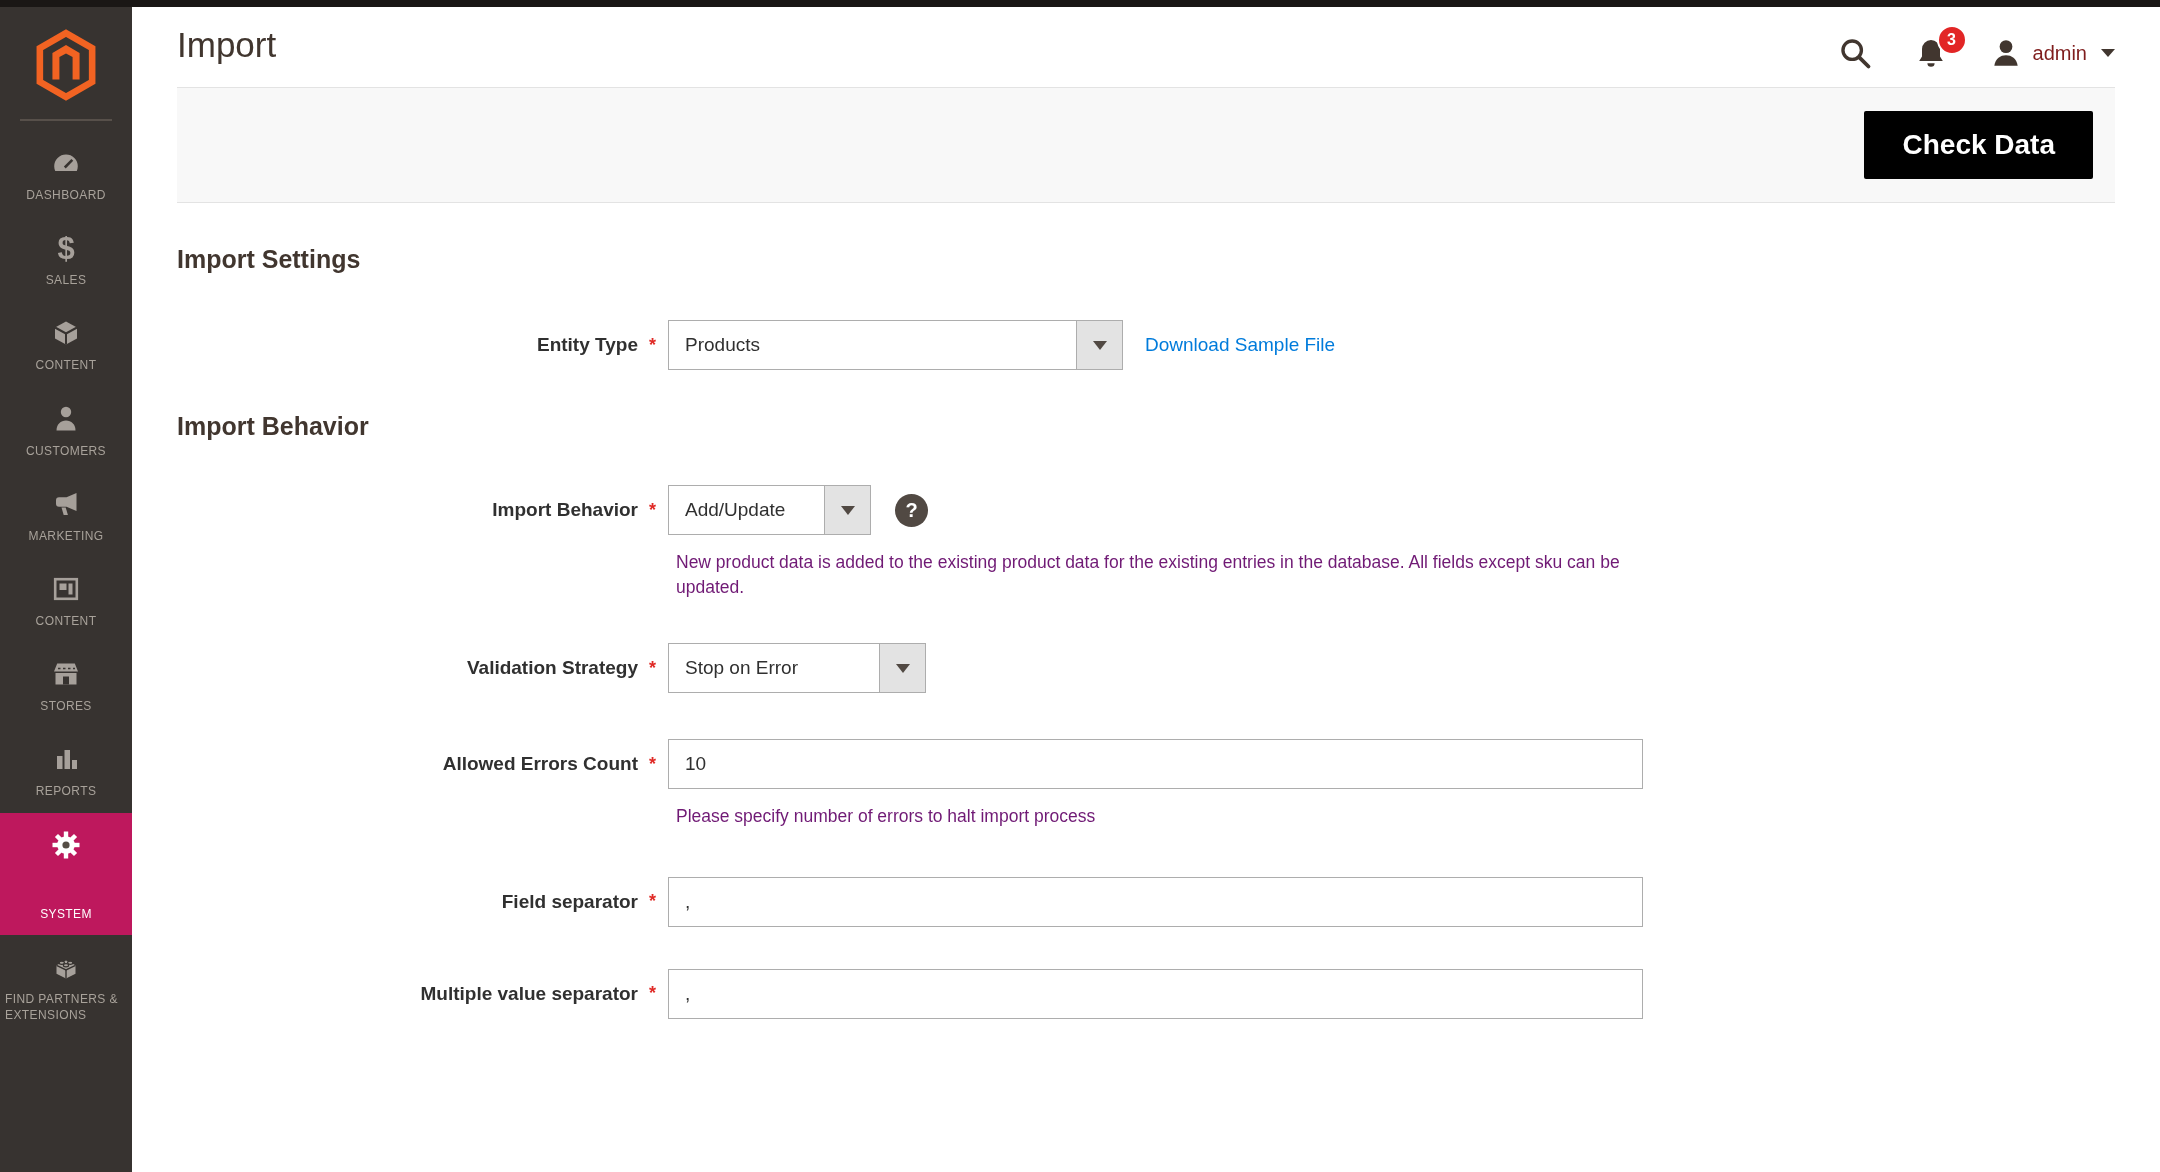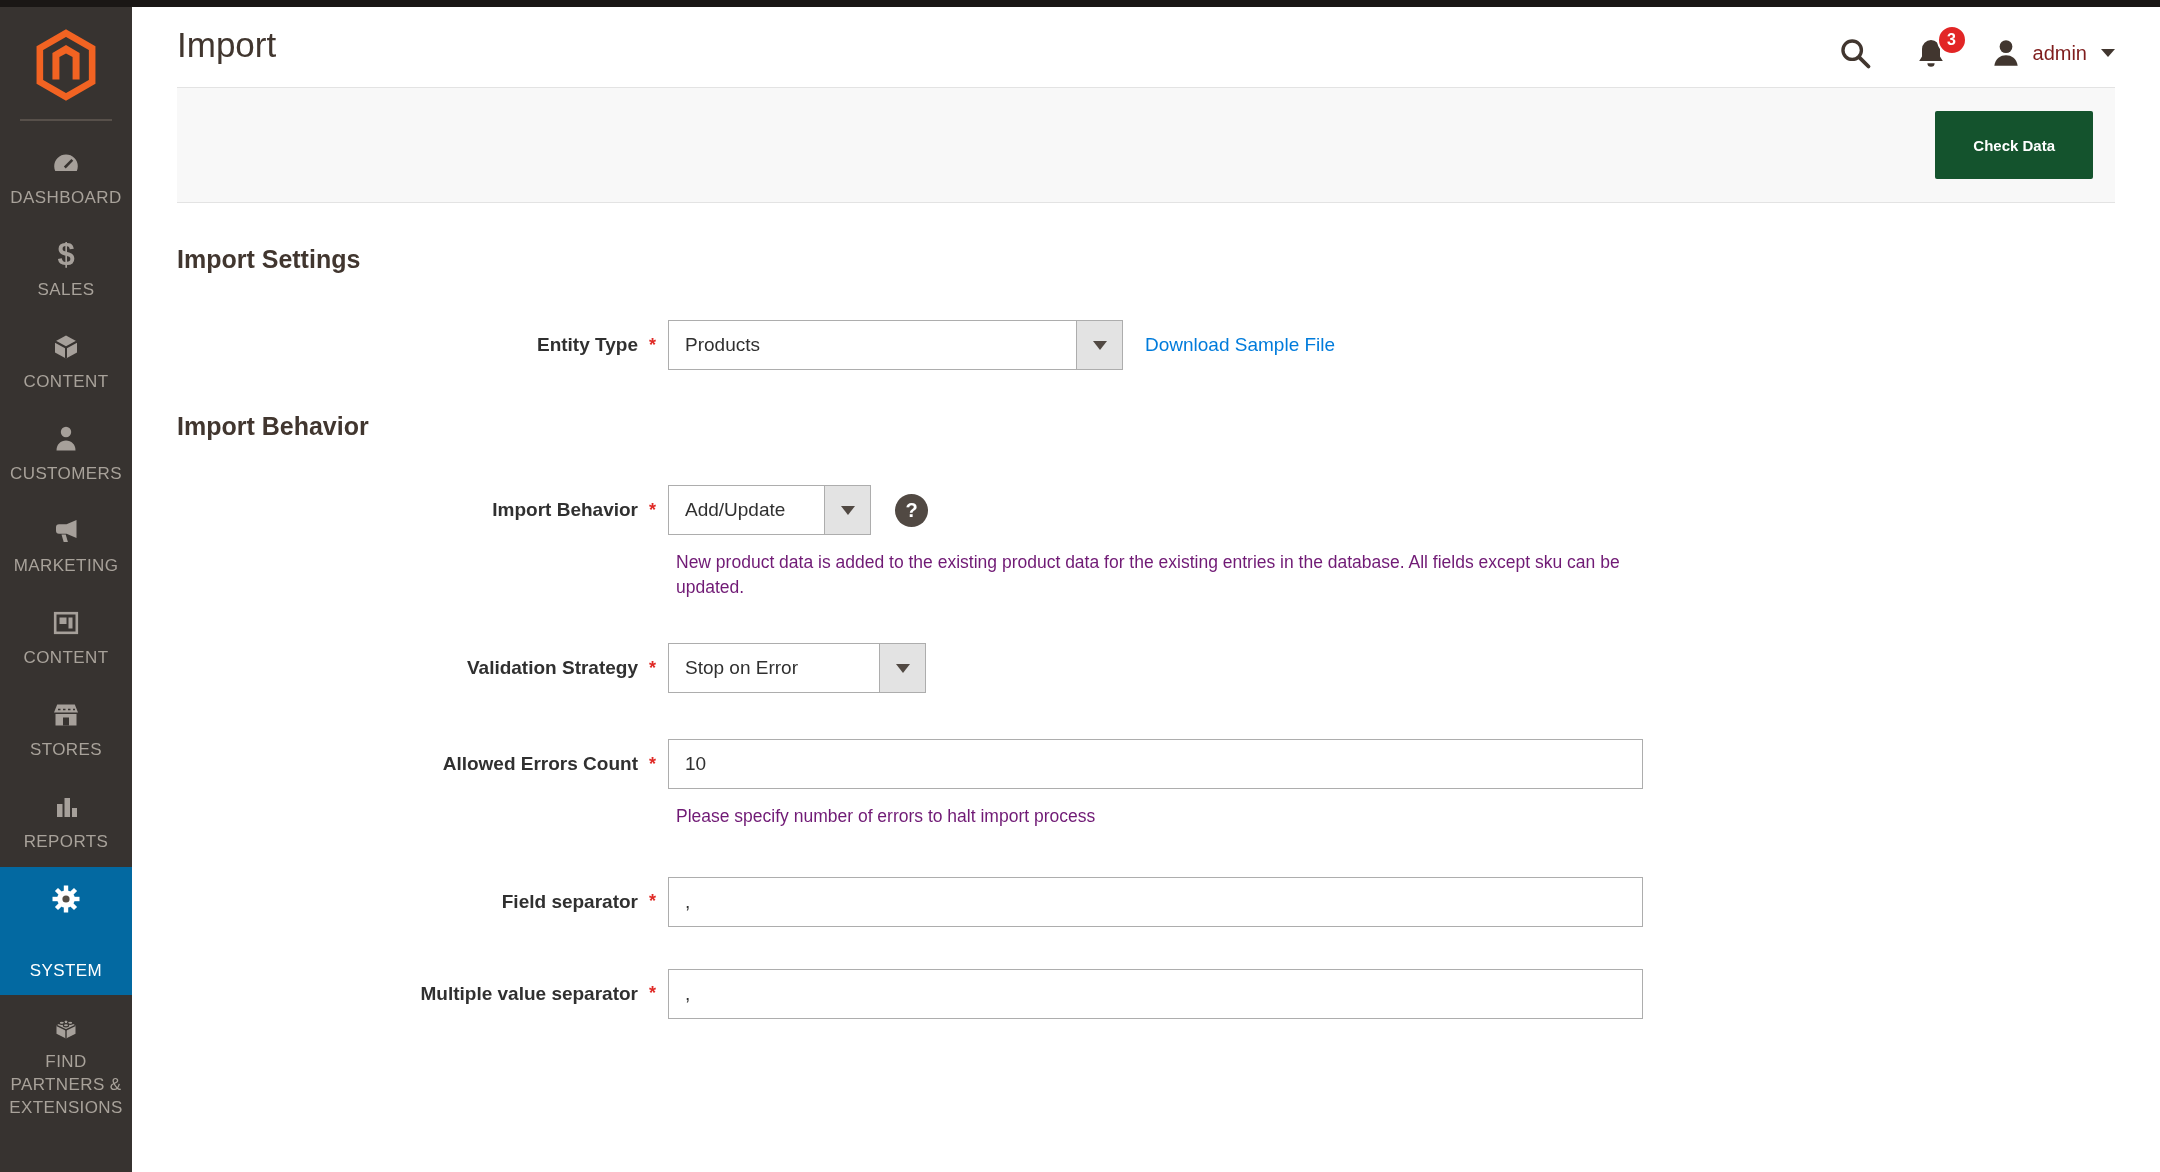--- a/index.html
+++ b/index.html
@@ -19,28 +19,28 @@
     position: absolute; left: 0; top: 0; width: 132px; height: 1172px;
     background: #373330; z-index: 20; padding-top: 7px;
   }
   .logo-wrap { display: flex; justify-content: center; padding: 22px 0 0; cursor: pointer; }
   .sidebar-sep { height: 2px; background: #57504a; margin: 18px 20px 0; }
   .nav { margin-top: 10px; }
   .nav-item {
     display: flex; flex-direction: column; align-items: center;
     padding: 15px 4px 13px; gap: 7px; cursor: pointer;
   }
-  .nav-item.active { background: #0369a1; gap: 44px; }
+  .nav-item.active { background: #be185d; gap: 44px; }
   .nav-icon { width: 34px; height: 34px; display: flex; align-items: center; justify-content: center; color: #a6a09a; }
   .nav-item.active .nav-icon { color: #ffffff; }
   .nav-icon svg { display: block; }
   .dollar-glyph { font-size: 31px; font-weight: 700; color: #a6a09a; line-height: 1; }
   .nav-label {
-    font-size: 17px; letter-spacing: 0.4px; color: #a8a29a;
-    text-align: center; line-height: 1.35; max-width: 122px;
+    font-size: 12px; letter-spacing: 0.4px; color: #a8a29a;
+    line-height: 1.35; max-width: 122px;
   }
   .nav-item.active .nav-label { color: #ffffff; }
 
   
   .main { position: absolute; left: 132px; top: 7px; width: 2028px; padding: 0 45px; }
 
   .page-header { display: flex; justify-content: space-between; align-items: flex-start; padding-top: 18px; }
   .page-title { font-size: 35px; font-weight: 400; color: #41362f; }
   .header-actions { display: flex; align-items: center; gap: 40px; margin-top: 10px; color: #41362f; }
   .icon-btn { cursor: pointer; color: #41362f; position: relative; display: flex; align-items: center; }
@@ -53,22 +53,22 @@
   .user-name { font-size: 20px; color: #7f1d1d; }
   .caret-down { width: 0; height: 0; border-left: 7px solid transparent; border-right: 7px solid transparent; border-top: 8px solid #41362f; margin-left: 4px; }
 
   
   .page-actions-bar {
     margin-top: 16px; height: 116px; background: #f8f8f8;
     border-top: 1px solid #e3e3e3; border-bottom: 1px solid #e3e3e3;
     display: flex; align-items: center; justify-content: flex-end; padding: 0 22px;
   }
   .btn-primary {
-    background: #14532d; color: #ffffff; border: none; height: 68px; padding: 0 38px;
-    font-size: 15px; font-weight: 700; font-family: inherit; cursor: pointer; border-radius: 2px;
+    background: #000000; color: #ffffff; border: none; height: 68px; padding: 0 38px;
+    font-size: 28px; font-weight: 700; font-family: inherit; cursor: pointer; border-radius: 2px;
   }
 
   
   .section-heading { font-size: 25px; font-weight: 700; color: #41362f; margin-top: 42px; }
   .form-row { display: flex; align-items: center; margin-top: 46px; }
   .form-label {
     width: 479px; flex: none; display: flex; justify-content: flex-end; align-items: center;
     gap: 11px; font-size: 19px; font-weight: 700; color: #303030;
   }
   .required { color: #e02b27; font-size: 18px; font-weight: 700; }

